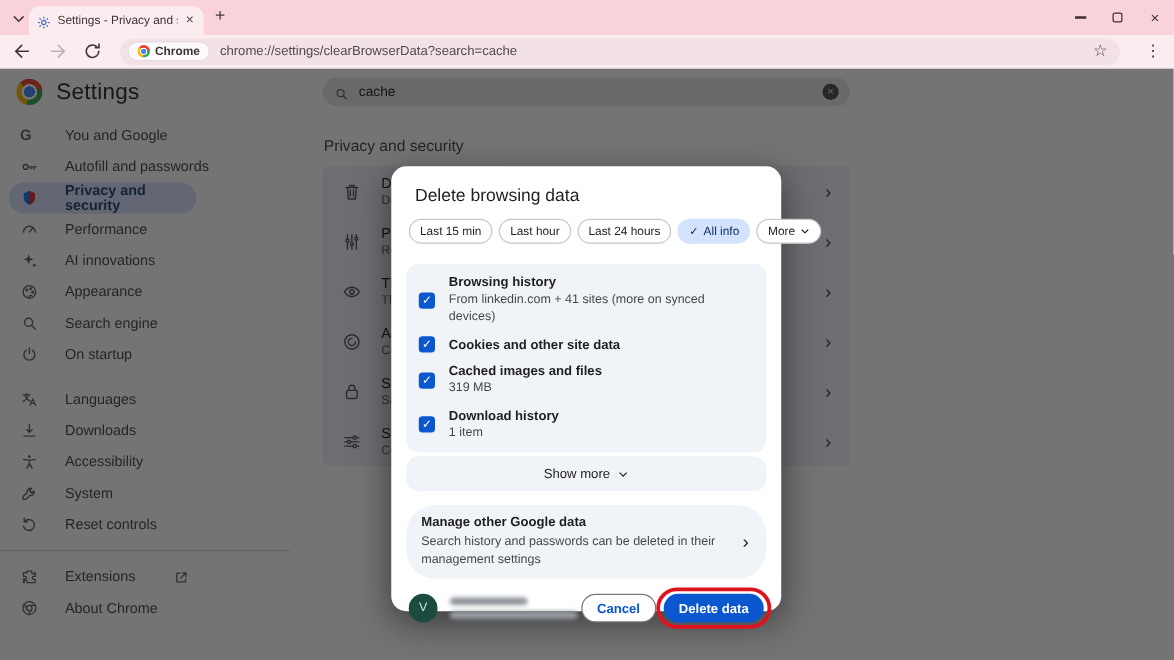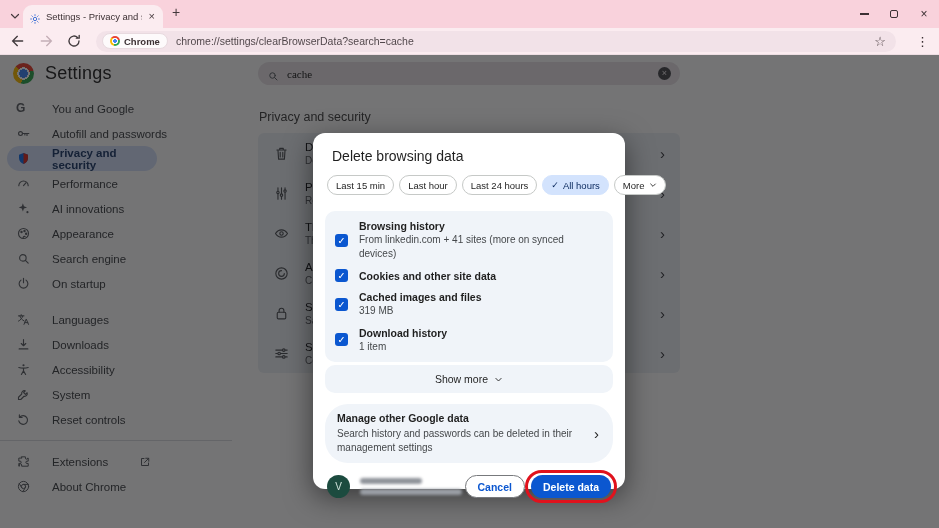--- a/index.html
+++ b/index.html
@@ -44,21 +44,21 @@
   
   .content { position:absolute; top:55px; left:0; right:0; bottom:0; background:#fff; }
 
   .settings-header { position:relative; height:37px; display:flex; align-items:center; }
   .settings-header .chrome-logo { width:21px; height:21px; margin-left:13px; }
   .settings-title { font-size:18px; color:#2b2b2b; margin-left:11px; letter-spacing:.2px; }
   .searchfield { position:absolute; left:258px; top:7px; width:422px; height:23px; background:#e9e4e8;
                  border-radius:12px; display:flex; align-items:center; padding:0 9px; }
   .searchfield .sicon { width:12px; height:12px; color:#5f6368; flex:none; }
   .searchfield input { flex:1; border:none; outline:none; background:transparent; font-size:11px;
-                       color:#222; margin-left:8px; font-family:Liberation Serif, serif; }
+                       color:#222; margin-left:8px; font-family:Liberation Sans, sans-serif; }
   .clearbtn { width:13px; height:13px; border-radius:50%; background:#4d4d52; color:#e9e4e8;
               font-size:9px; line-height:13px; text-align:center; flex:none; cursor:pointer; }
 
   .sidebar { position:absolute; left:0; top:41px; width:232px; }
   .nav-item { height:25px; display:flex; align-items:center; padding-left:16px; gap:21px;
               font-size:11.5px; color:#45484c; cursor:pointer; }
   .nav-item .nicon { width:15px; height:15px; color:#5f6368; flex:none; display:flex; }
   .nav-item.selected { background:#d6e2fb; border-radius:999px; margin-left:7px; width:150px;
                        padding-left:9px; color:#24406e; font-weight:bold; }
   .nav-gap { height:11px; }
@@ -423,21 +423,21 @@
             <span>Last 15 min</span>
           </span>
           <span class="chip">
             <span>Last hour</span>
           </span>
           <span class="chip">
             <span>Last 24 hours</span>
           </span>
           <span class="chip selected">
             <span class="check">✓</span>
-            <span>All hours</span>
+            <span>All info</span>
           </span>
           <span class="chip">
             <span>More</span>
             <span class="caret">
               <svg viewBox="0 0 24 24" fill="none" stroke="currentColor" stroke-width="2.6" stroke-linecap="round" stroke-linejoin="round" width="100%" height="100%">
                 <path d="M5 9l7 7 7-7"></path>
               </svg>
             </span>
           </span>
         </div>

